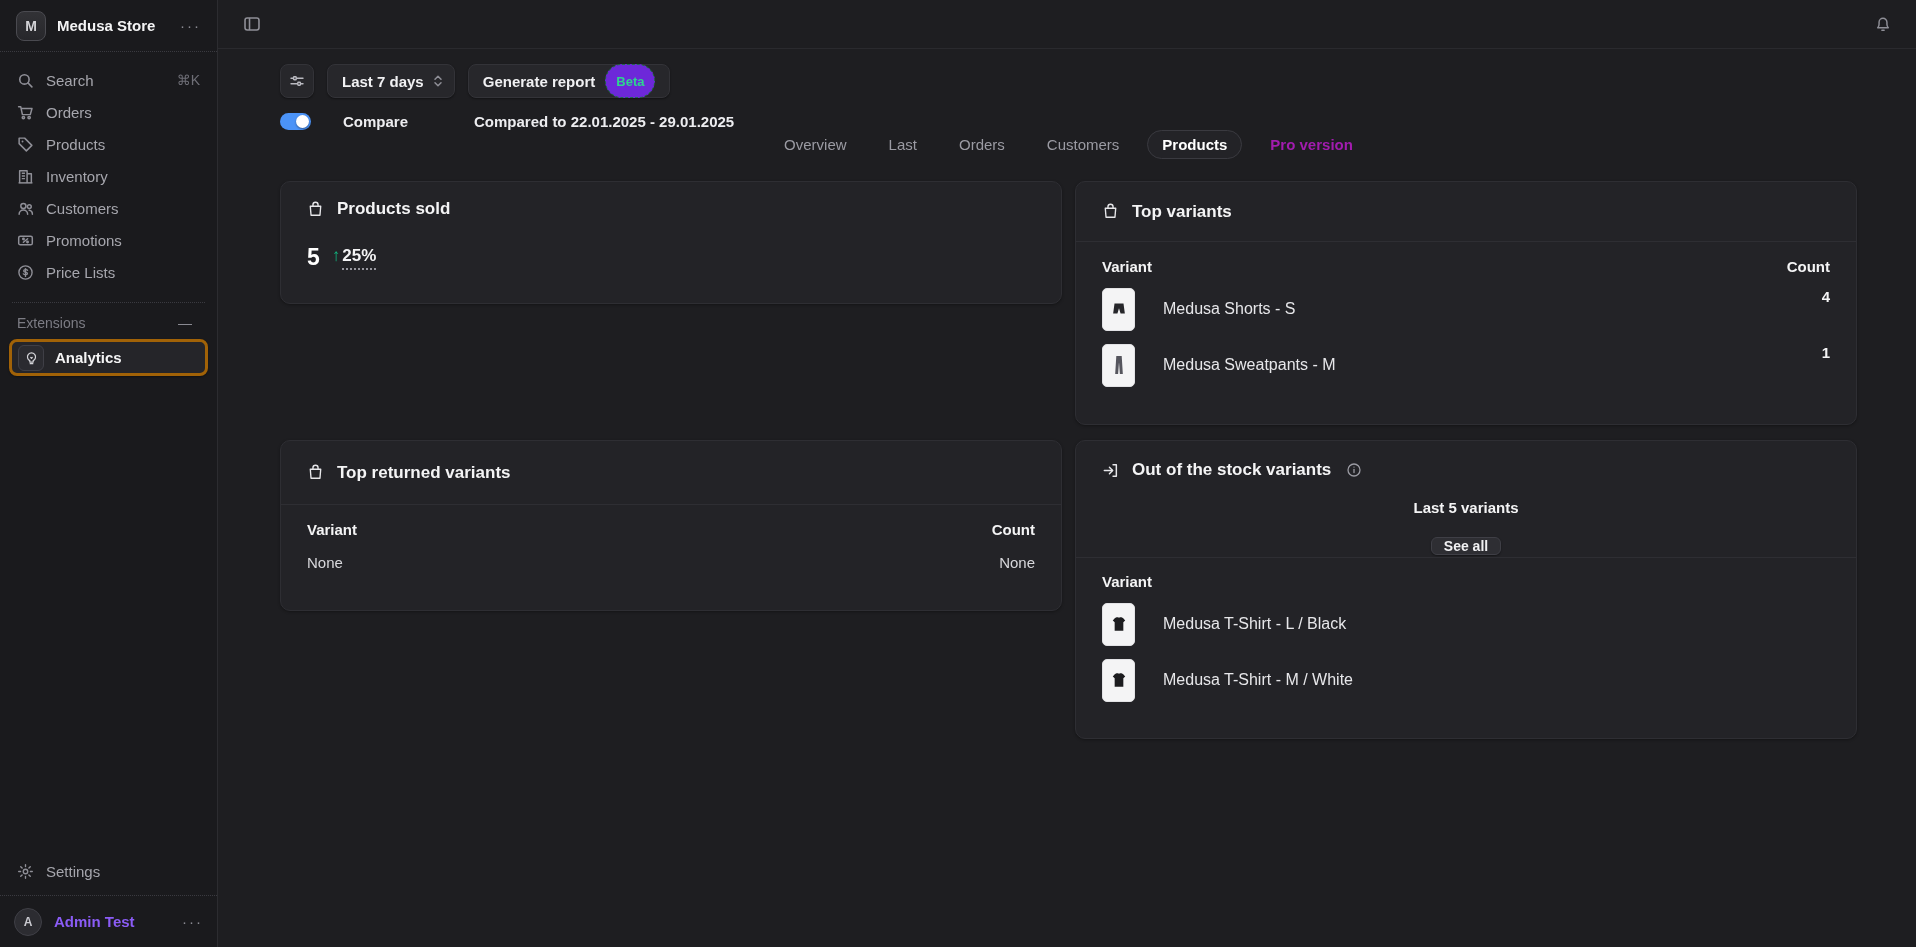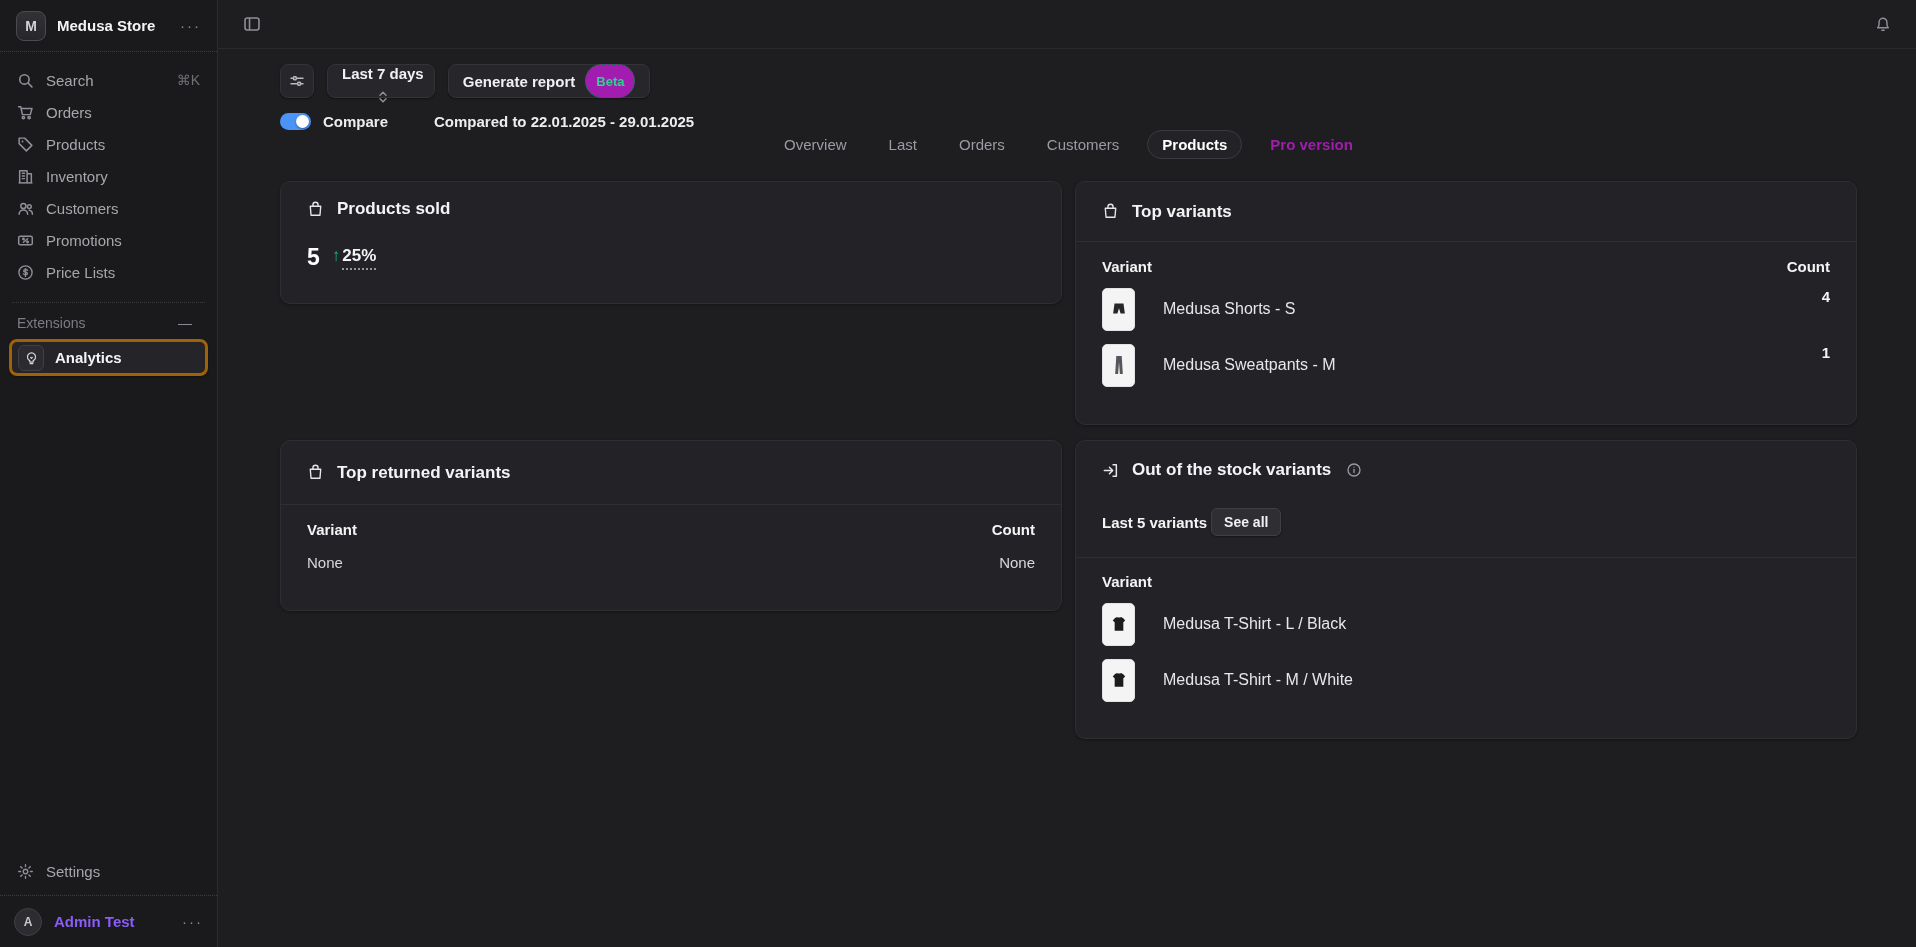--- a/index.html
+++ b/index.html
@@ -55,27 +55,27 @@
             display:flex; align-items:center; padding:0 24px 0 25px; color:#8f8f97; }
   .topbar .spacer { flex:1; }
   .icon-btn-plain { color:#8f8f97; cursor:pointer; display:flex; align-items:center; }
 
   .content { flex:1; padding:15px 59px 0 62px; }
 
   .filter-row { display:flex; align-items:center; gap:13px; }
   .btn { height:34px; background:#27272b; border:1px solid #333338; border-radius:8px;
          box-shadow:0 1px 2px rgba(0,0,0,.4); display:flex; align-items:center; cursor:pointer; color:#e7e7ea; }
   .btn.square { width:34px; justify-content:center; color:#b9b9c0; }
-  .btn.select { padding:0 10px 0 14px; gap:8px; font-size:15px; font-weight:600; color:#f1f1f3;flex-direction:column; }
+  .btn.select { padding:0 10px 0 14px; gap:8px; font-size:15px; font-weight:600; color:#f1f1f3; }
   .btn.report { padding:0 14px; gap:10px; font-size:15px; font-weight:600; color:#f1f1f3; }
   .chev { color:#8f8f97; }
   .beta-badge { height:22px; padding:16px 10px; border-radius:999px; display:flex; align-items:center;
-                background:#a21caf; border:1px dashed #1f6b4d; color:#2dd48f; font-size:13px; font-weight:600; }
-
-  .compare-row { margin-top:15px; display:flex; align-items:center; }
+                background:#6d28d9; border:1px dashed #1f6b4d; color:#2dd48f; font-size:13px; font-weight:600; }
+
+  .compare-row { margin-top:15px; display:flex; align-items:center;gap:20px; }
   .toggle { width:31px; height:17px; border-radius:999px; background:#4b93f7; position:relative; cursor:pointer; }
   .toggle .knob { position:absolute; top:2px; right:2px; width:13px; height:13px; border-radius:50%; background:#fff;
                   box-shadow:0 1px 2px rgba(0,0,0,.4); }
   .compare-lbl { margin-left:12px; font-size:15px; font-weight:600; color:#ededf0; }
   .compared-txt { margin-left:46px; font-size:15px; font-weight:600; color:#ededf0; }
 
   .tabs-row { display:flex; align-items:center; justify-content:center; gap:14px; }
   .tab { padding:5px 14px; font-size:15px; font-weight:500; color:#9b9ba3; border-radius:999px; cursor:pointer; }
   .tab.active { color:#fff; font-weight:700; background:#232327; border:1px solid #3a3a40; }
   .tab.pro { color:#a21caf; font-weight:700; }
@@ -95,21 +95,21 @@
   .metric-pct { font-size:17px; font-weight:700; color:#f4f4f5; border-bottom:2px dotted #97979f; padding-bottom:2px; }
 
   .table-head { display:flex; justify-content:space-between; padding:16px 26px 0; font-size:15px; font-weight:700; color:#f4f4f5; }
   .vrow { display:flex; align-items:center; gap:28px; height:56px; padding:0 26px; }
   .vrow .vname { font-size:16px; color:#e7e7ea; }
   .vrow .vcount { margin-left:auto; align-self:flex-start; margin-top:7px; font-size:15px; font-weight:600; color:#f4f4f5; }
   .thumb { width:33px; height:43px; border-radius:5px; background:#f4f4f5; border:1px solid #e2e2e5;
            display:flex; align-items:center; justify-content:center; }
   .none-row { display:flex; justify-content:space-between; padding:16px 26px; font-size:15px; color:#d8d8dc; }
 
-  .sub-row { display:flex; align-items:center; gap:4px; padding:0 26px; height:46px; }
+  .sub-row { display:flex; align-items:center; gap:21px; padding:0 26px; height:46px;flex-direction:column; }
   .sub-lbl { font-size:15px; font-weight:700; color:#f4f4f5; }
   .see-all { height:28px; padding:0 12px; background:#2e2e33; border:1px solid #3f3f46; border-radius:6px;
              box-shadow:0 1px 2px rgba(0,0,0,.4); color:#f1f1f3; font-size:14px; font-weight:600;
              display:flex; align-items:center; cursor:pointer; }
   .single-head { padding:15px 26px 0; font-size:15px; font-weight:700; color:#f4f4f5; }
   .info-ic { color:#9b9ba3; margin-left:2px; cursor:pointer; }
 </style>
 </head>
 <body>
 

